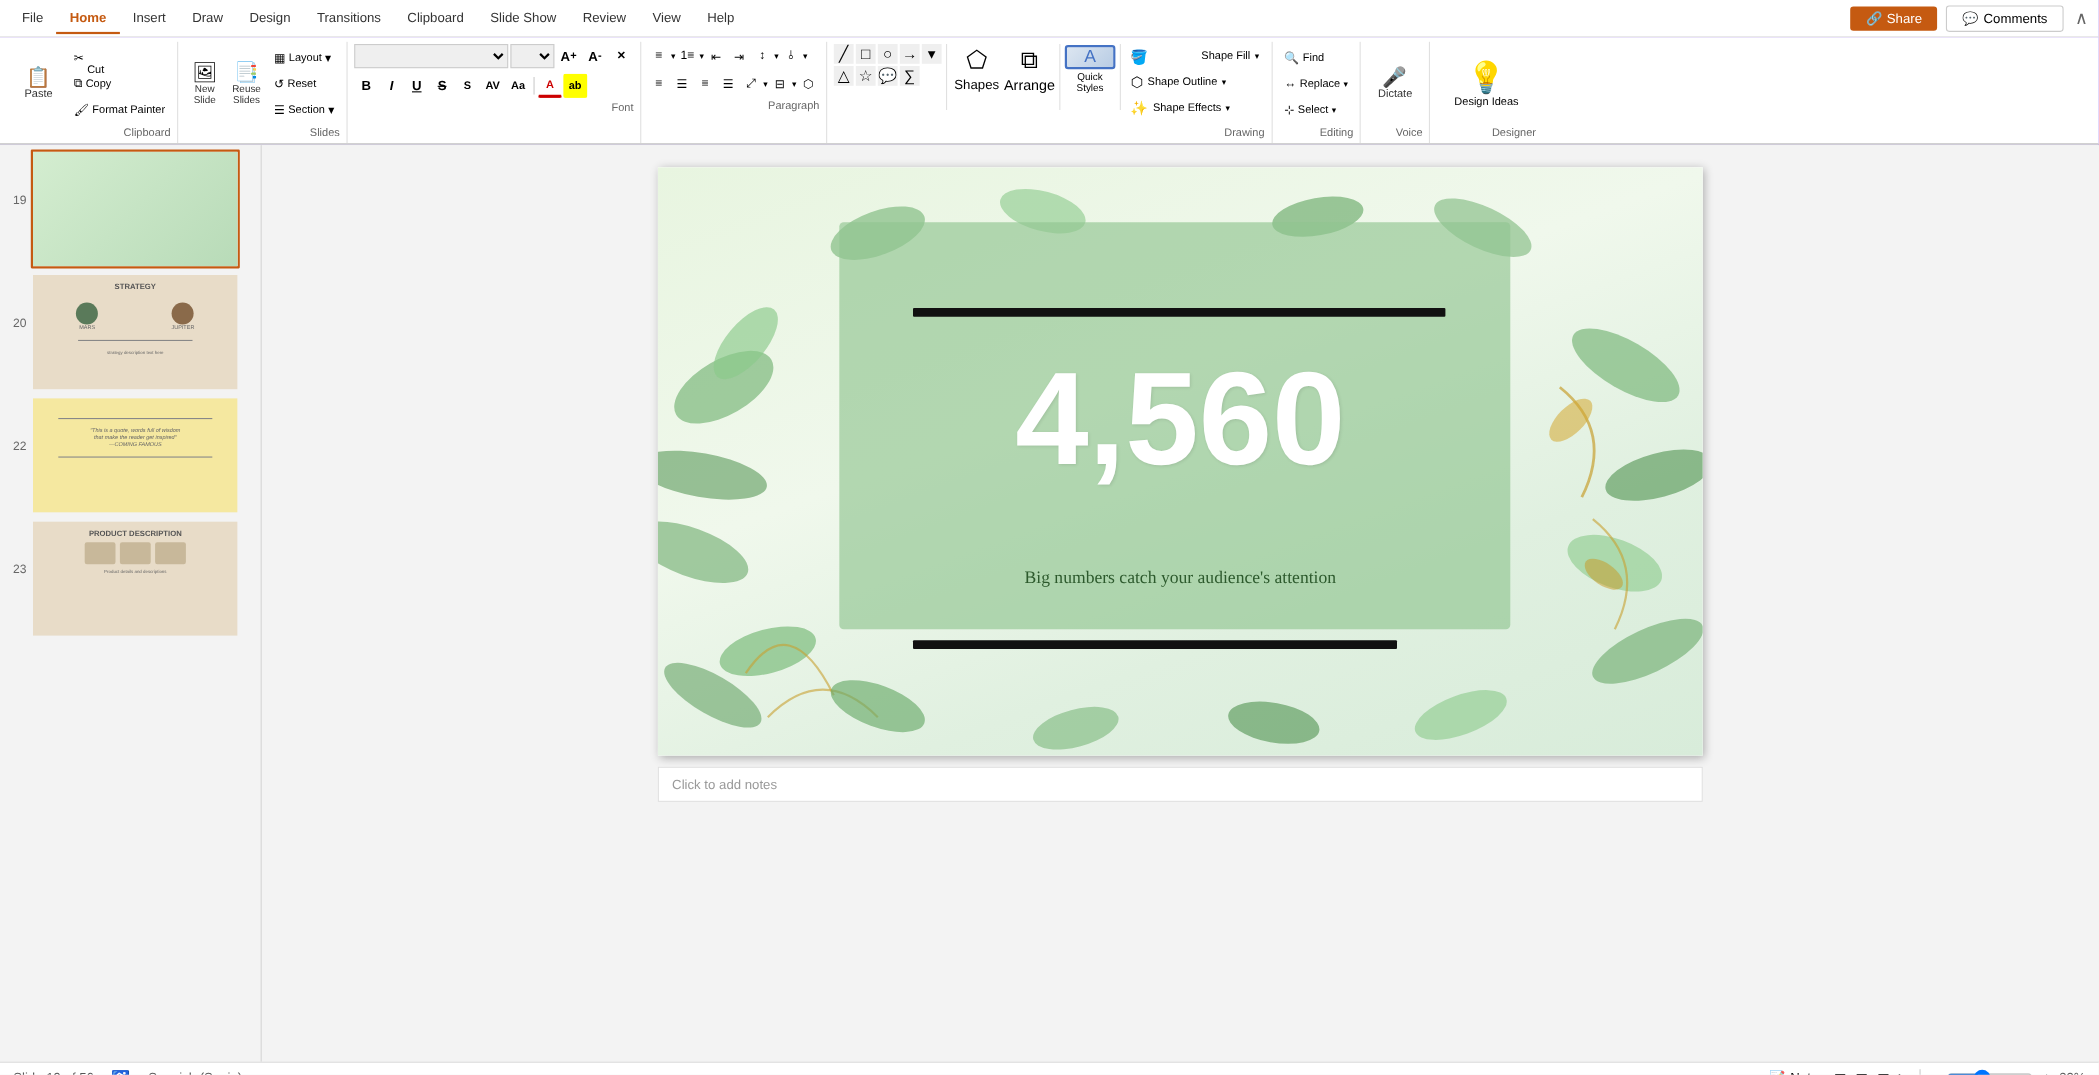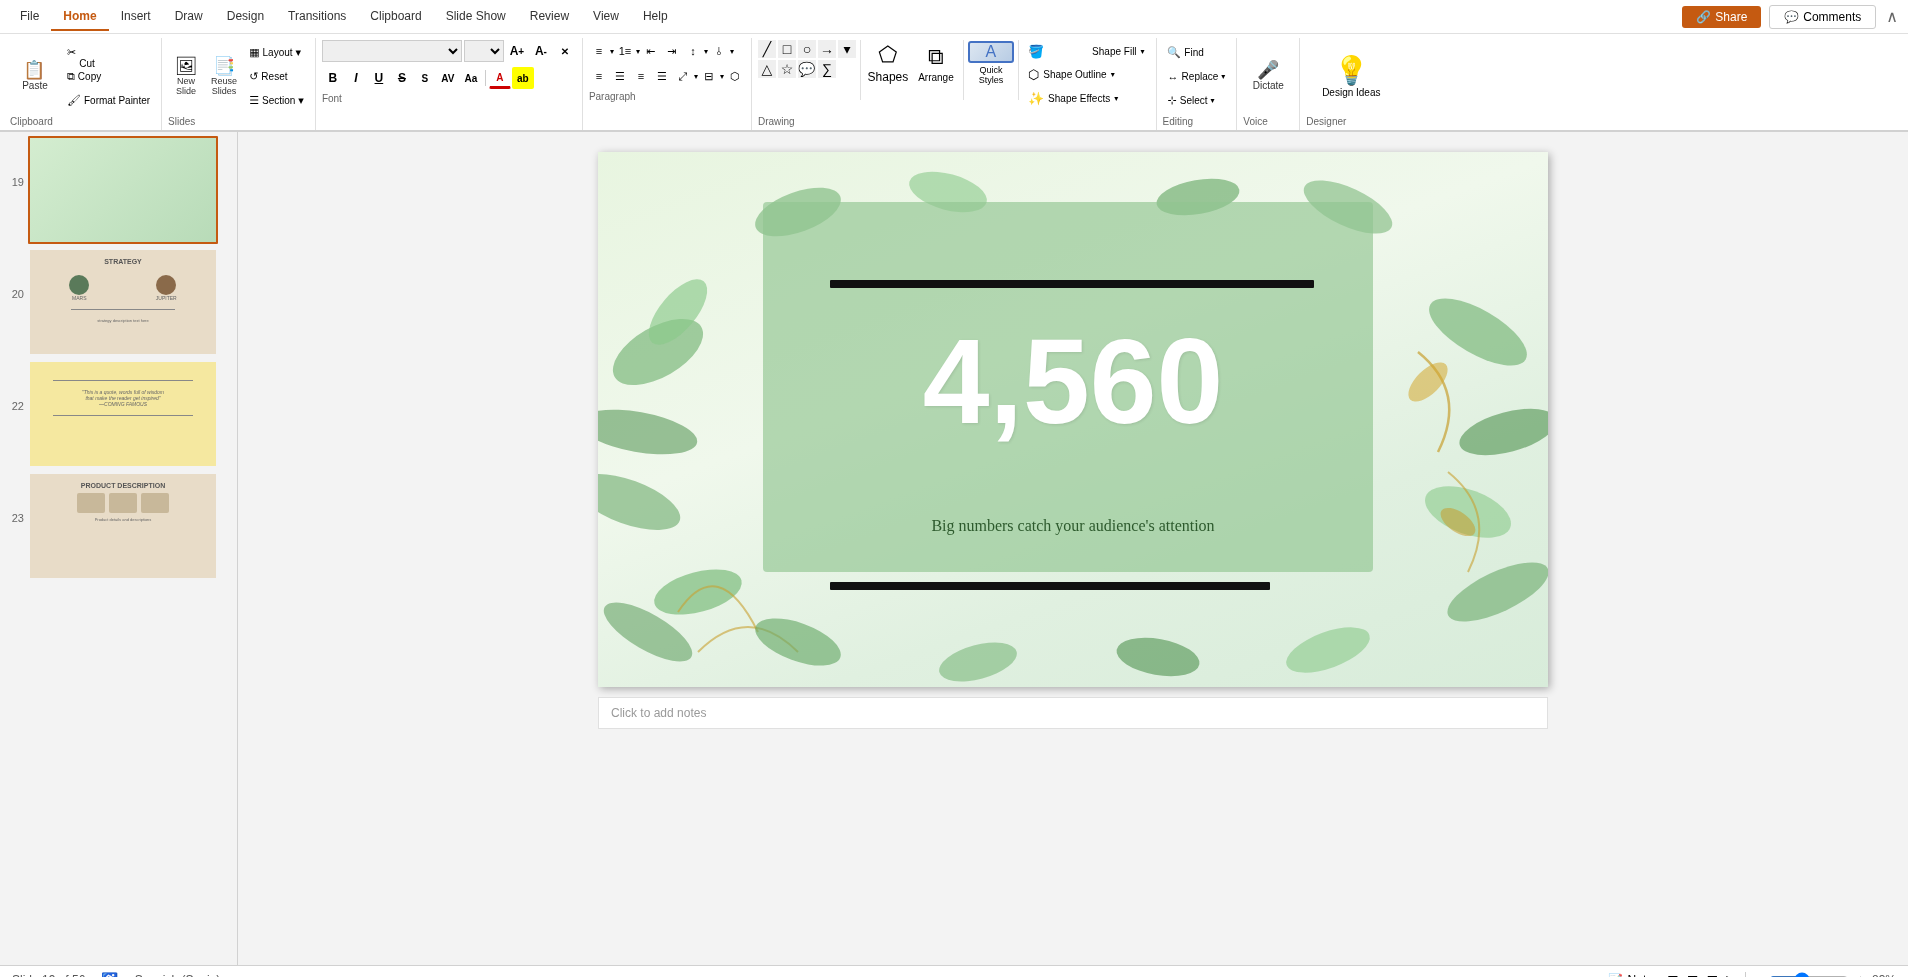--- a/index.html
+++ b/index.html
@@ -94,21 +94,21 @@
       align-items: center;
       flex: 1;
       gap: 2px;
       padding: 2px 0;
     }
 
     .ribbon-group-label {
       font-size: 10px;
       color: #666;
       padding: 2px 0 3px 0;
-      text-align: left;
+      text-align: right;
       width: 100%;
     }
 
     .ribbon-btn {
       display: flex;
       flex-direction: column;
       align-items: center;
       padding: 2px 4px;
       border: 1px solid transparent;
       background: none;
@@ -704,21 +704,21 @@
           </div>
         </div>
         <div class="divider-v"></div>
 
         <button class="drawing-btn-large">
           <span style="font-size:22px;">⬠</span>
           <span style="font-size:12px;">Shapes</span>
         </button>
         <button class="drawing-btn-large">
           <span style="font-size:22px;">⧉</span>
-          <span style="font-size:10px;">Arrange</span>
+          <span style="font-size:13px;">Arrange</span>
         </button>
         <div class="divider-v"></div>
 
         <button class="drawing-btn-large">
           <div class="qs-icon">
             <span style="font-size:16px;color:#4472c4;">A</span>
           </div>
           <span style="font-size:9px;">Quick Styles</span>
         </button>
         <div class="divider-v"></div>

